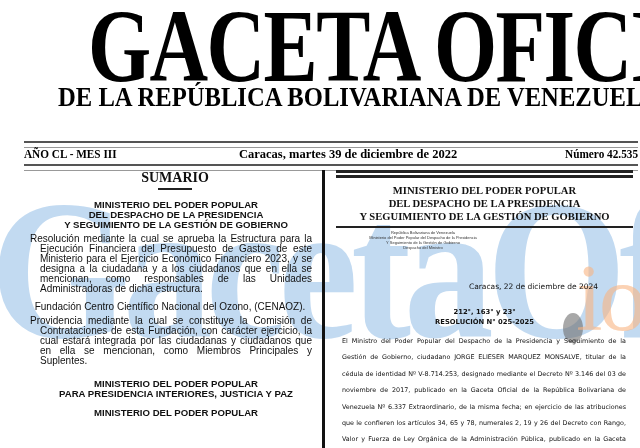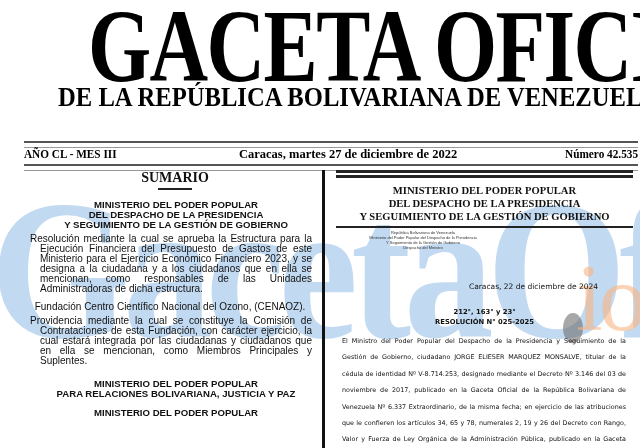--- a/index.html
+++ b/index.html
@@ -119,21 +119,21 @@
 <div class="content-layer">
   <div class="masthead">
     <div class="title">GACETA OFICIAL</div>
     <div class="subtitle">DE LA REPÚBLICA BOLIVARIANA DE VENEZUELA</div>
   </div>
 
   <div class="rule-double" style="top:141px;"></div>
 
   <div class="infobar">
     <span class="info-left">AÑO CL  - MES III</span>
-    <span class="info-center">Caracas, martes 27 de diciembre de 2022</span>
+    <span class="info-center">Caracas, martes 39 de diciembre de 2022</span>
     <span class="info-right">Número 42.535</span>
   </div>
 
   <div class="rule-double" style="top:164px;"></div>
 
   <div class="col-left">
     <div class="sumario">SUMARIO</div>
     <div class="sumario-underline"></div>
 
     <div>
@@ -141,21 +141,21 @@
       <div class="sec-head">DEL DESPACHO DE LA PRESIDENCIA</div>
       <div class="sec-head">Y SEGUIMIENTO DE LA GESTIÓN DE GOBIERNO</div>
       <p class="sec-body">Resolución mediante la cual se aprueba la Estructura para la Ejecución Financiera del Presupuesto de Gastos de este Ministerio para el Ejercicio Económico Financiero 2023, y se designa a la ciudadana y a los ciudadanos que en ella se mencionan, como responsables de las Unidades Administradoras de dicha estructura.</p>
       <div class="sec-inst">Fundación Centro Científico Nacional del Ozono, (CENAOZ).</div>
       <p class="sec-body">Providencia mediante la cual se constituye la Comisión de Contrataciones de esta Fundación, con carácter ejercicio, la cual estará integrada por las ciudadanas y ciudadanos que en ella se mencionan, como Miembros Principales y Suplentes.</p>
     </div>
     <div class="gap"></div>
 
     <div>
       <div class="sec-head">MINISTERIO DEL PODER POPULAR</div>
-      <div class="sec-head">PARA RELACIONES BOLIVARIANA, JUSTICIA Y PAZ</div>
+      <div class="sec-head">PARA PRESIDENCIA INTERIORES, JUSTICIA Y PAZ</div>
     </div>
     <div class="gap"></div>
 
     <div>
       <div class="sec-head">MINISTERIO DEL PODER POPULAR</div>
 
     </div>
   </div>
 
   <div class="divider"></div>

